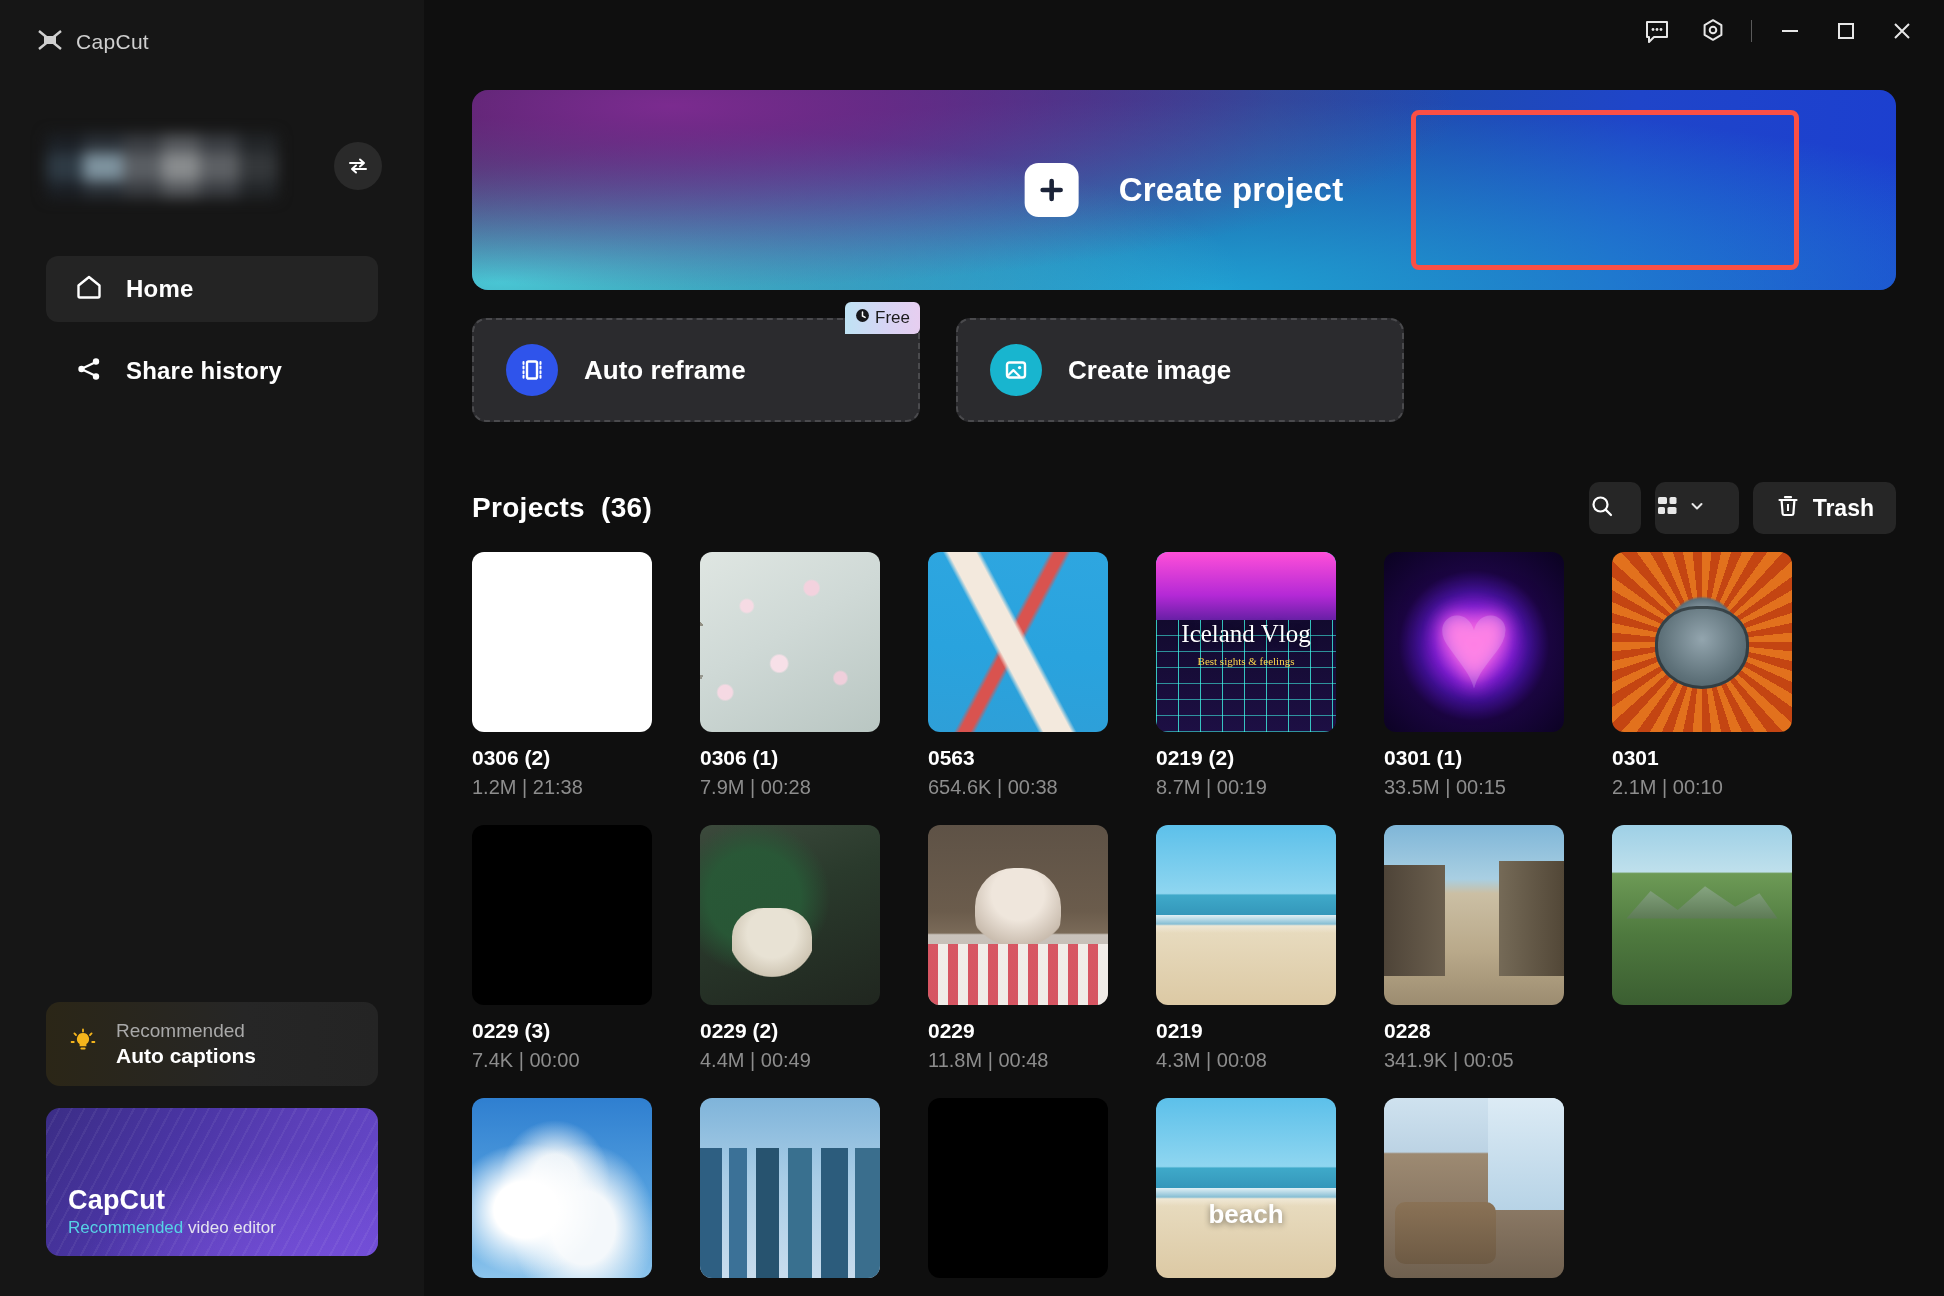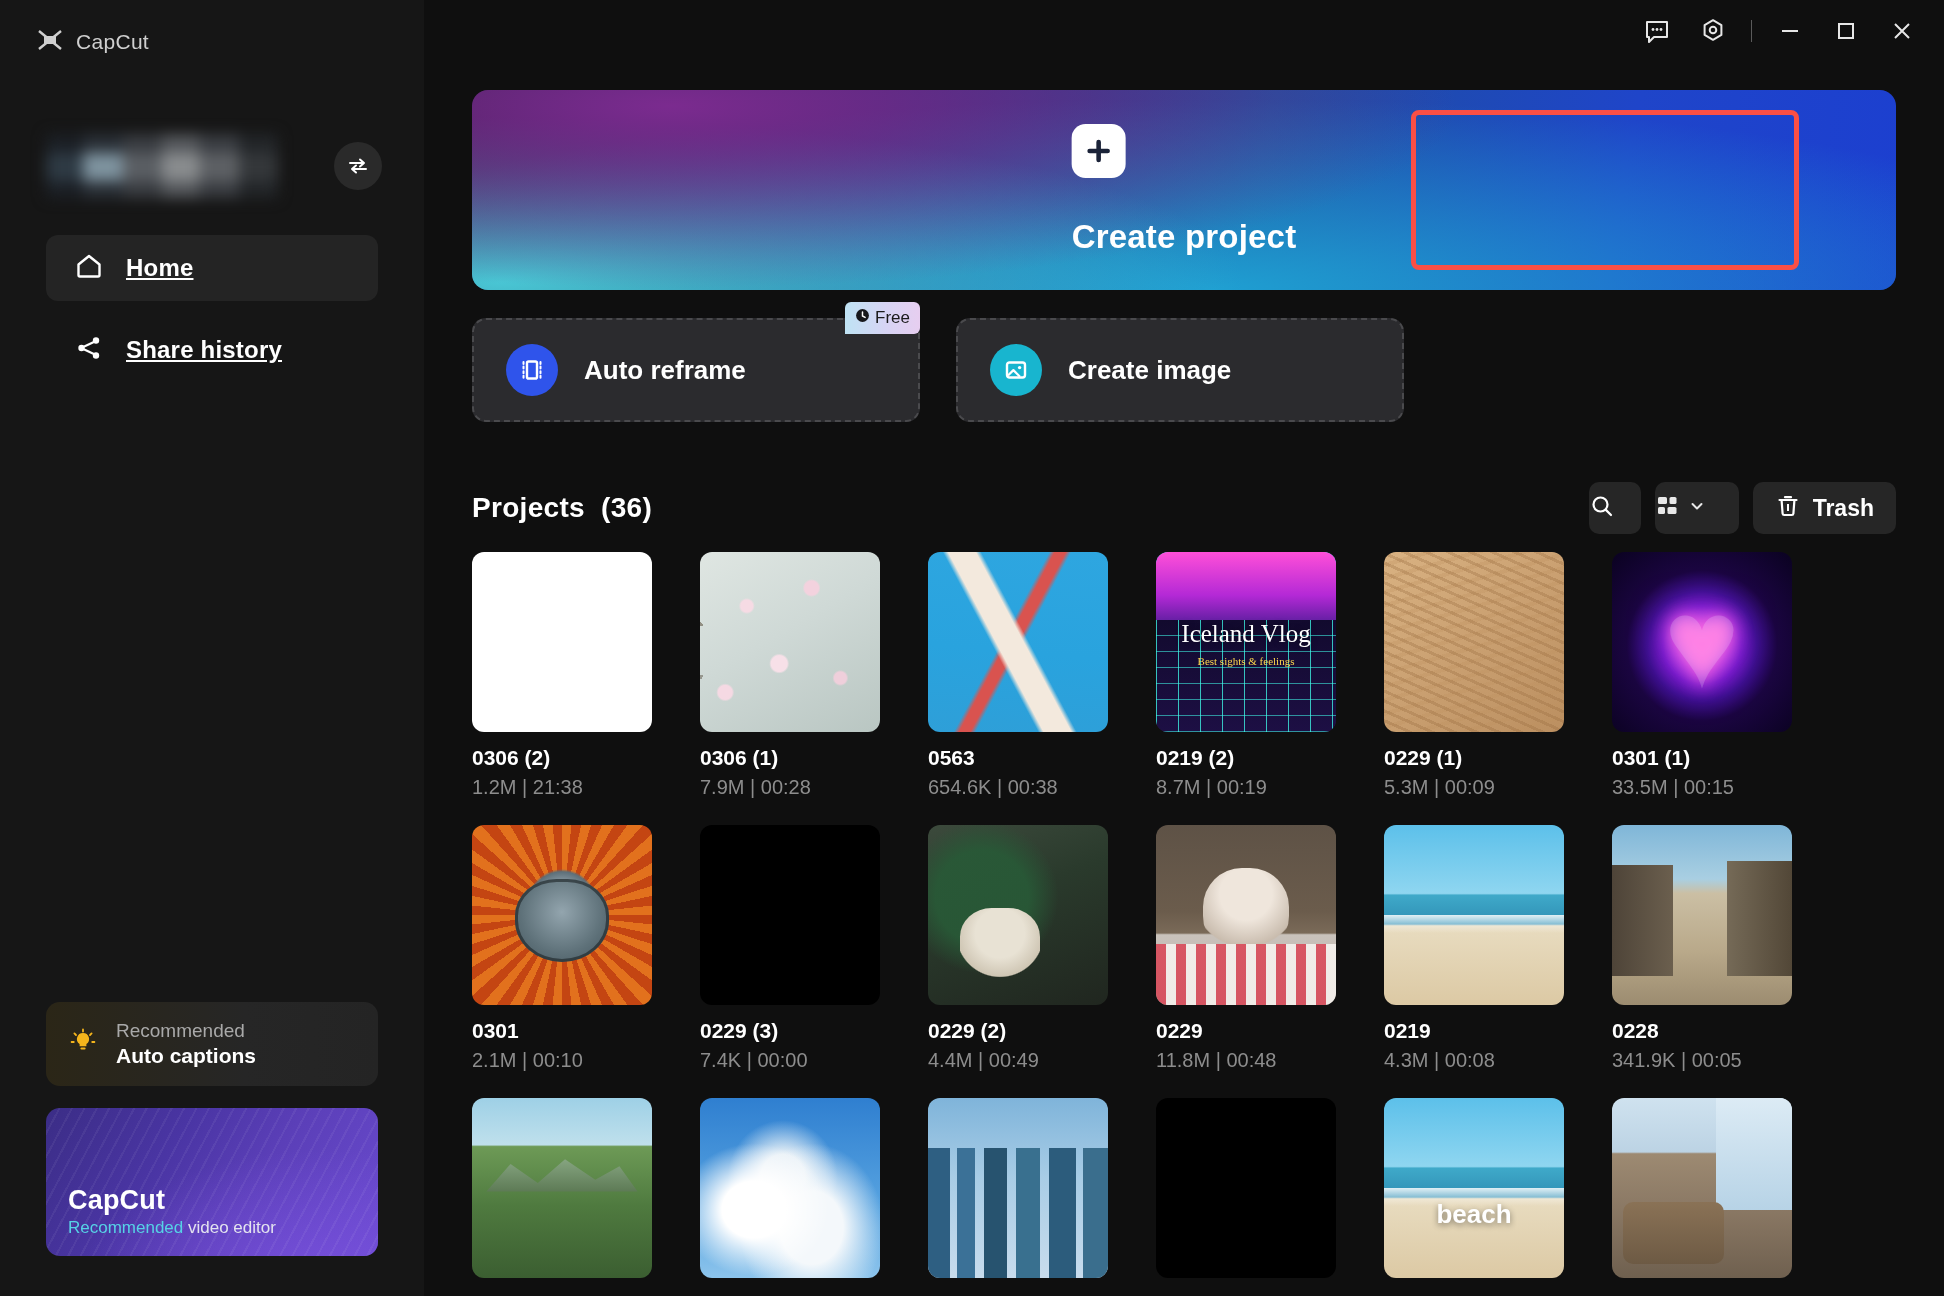--- a/index.html
+++ b/index.html
@@ -46,21 +46,21 @@
   }
   .account-name::after{
     content:""; position:absolute; left:0; right:0; top:30%; height:44%;
     background:linear-gradient(90deg,#2e3a44 0 16%,#7e939f 16% 33%,#5a5e63 33% 50%,#898c8e 50% 66%,#5d6064 66% 83%,#34373a 83% 100%);
   }
   .switch-btn {
     width:48px; height:48px; border-radius:50%; background:#2a2a2a;
     display:flex; align-items:center; justify-content:center; cursor:pointer;
   }
 
-  .nav { margin-top:27px; padding:0 46px;text-decoration:underline; }
+  .nav { margin-top:48px; padding:0 46px; }
   .nav-item {
     display:flex; align-items:center; gap:22px;
     height:66px; padding-left:28px; border-radius:12px; margin-bottom:16px;
     cursor:pointer; color:#ffffff;
   }
   .nav-item.active { background:#242424; }
   .nav-label { font-size:24px; font-weight:700; letter-spacing:.2px; }
 
   .promos { position:absolute; left:46px; bottom:40px; width:332px; }
   .rec-card {
@@ -98,22 +98,22 @@
   .hero-bg {
     position:absolute; inset:0;
     background:
       radial-gradient(115% 190% at 14% 8%, #7b2b8f 0%, rgba(123,43,143,0) 48%),
       radial-gradient(95% 150% at 2% 96%, #49c6d4 0%, rgba(73,198,212,0) 55%),
       radial-gradient(110% 160% at 52% 100%, #1f9fd2 0%, rgba(31,159,210,0) 60%),
       linear-gradient(100deg,#241a3a 0%,#2b2a6e 28%,#1e4f9e 55%,#1f45c9 80%,#1c3fd0 100%);
   }
   .hero-btn {
     position:absolute; left:50%; top:50%; transform:translate(-50%,-50%);
-    display:flex; gap:40px;
-    padding:26px 44px; cursor:pointer;flex-direction:column;
+    display:flex; align-items:center; gap:40px;
+    padding:26px 44px; cursor:pointer;
   }
   .plus-box {
     width:54px; height:54px; border-radius:14px; background:#fff;
     display:flex; align-items:center; justify-content:center;
   }
   .hero-label { font-size:33px; font-weight:700; color:#fff; letter-spacing:.2px; }
   .highlight-box {
     position:absolute; left:987px; top:110px; width:388px; height:160px;
     border:5px solid #fb4f45; border-radius:8px; z-index:20; pointer-events:none;
   }
@@ -555,25 +555,20 @@
         </div>
         <div class="card">
           <div class="thumb t-vlog">
             <div class="vlog-text">Iceland Vlog</div>
             <div class="vlog-sub">Best sights &amp; feelings</div>
           </div>
           <div class="card-name">0219 (2)</div>
           <div class="card-meta">8.7M | 00:19</div>
         </div>
         <div class="card">
-          <div class="thumb t-wood"></div>
-          <div class="card-name">0229 (1)</div>
-          <div class="card-meta">5.3M | 00:09</div>
-        </div>
-        <div class="card">
           <div class="thumb t-heart"></div>
           <div class="card-name">0301 (1)</div>
           <div class="card-meta">33.5M | 00:15</div>
         </div>
         <div class="card">
           <div class="thumb t-cat"></div>
           <div class="card-name">0301</div>
           <div class="card-meta">2.1M | 00:10</div>
         </div>
         <div class="card">

